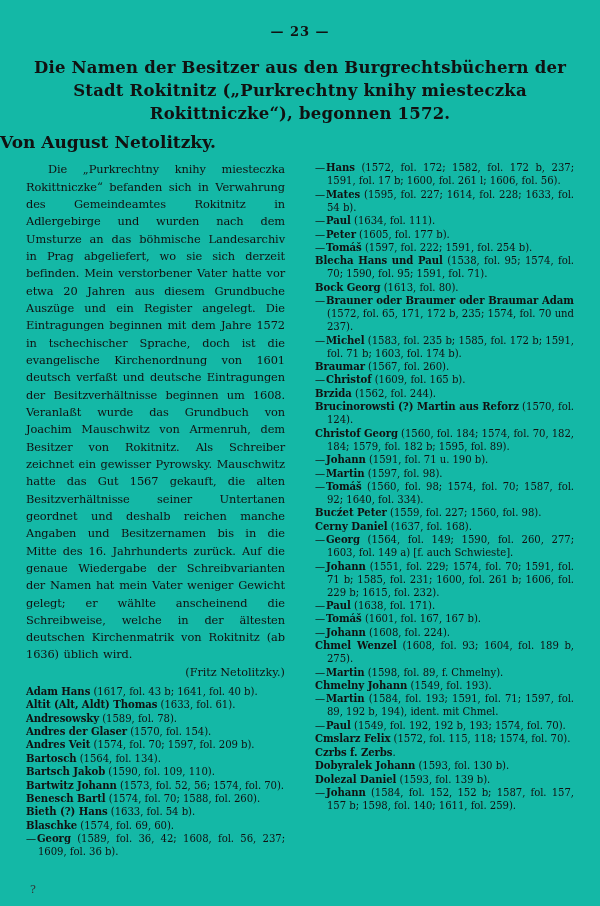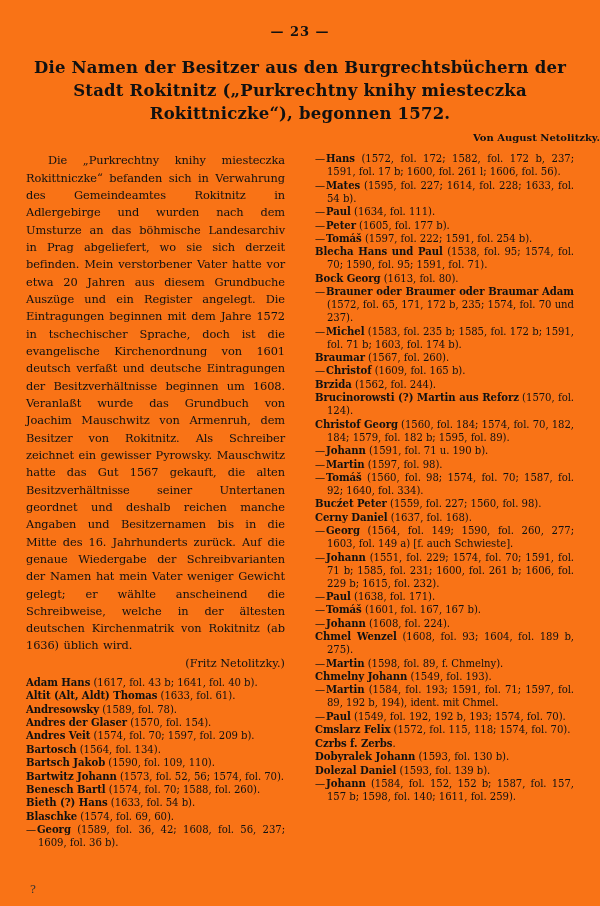--- a/index.html
+++ b/index.html
@@ -14,21 +14,21 @@
     color: #111;
     position: relative;
   }
   .page {
     position: relative;
     width: 600px;
     height: 906px;
     box-sizing: border-box;
     padding: 0;
     overflow: hidden;
-    background: #f97316;
+    background: #14b8a6;
   }
   
   .folio {
     text-align: center;
     font-size: 13px;
     font-weight: bold;
     letter-spacing: 1px;
     margin: 24px 0 18px 0;
     font-family: "DejaVu Serif", serif;
   }
@@ -36,22 +36,22 @@
   .title {
     text-align: center;
     font-weight: bold;
     font-size: 16.5px;
     line-height: 1.38;
     padding: 0 26px;
     font-family: "DejaVu Serif", serif;
     letter-spacing: 0.2px;
   }
   .byline {
-    text-align: right;
-    font-size: 10px;
+    text-align: left;
+    font-size: 17px;
     font-weight: bold;
     margin-top: 7px;
     margin-bottom: 9px;
     font-family: "DejaVu Serif", serif;
   }
   
   .columns {
     display: flex;
     padding: 0 26px 0 26px;
     box-sizing: border-box;

